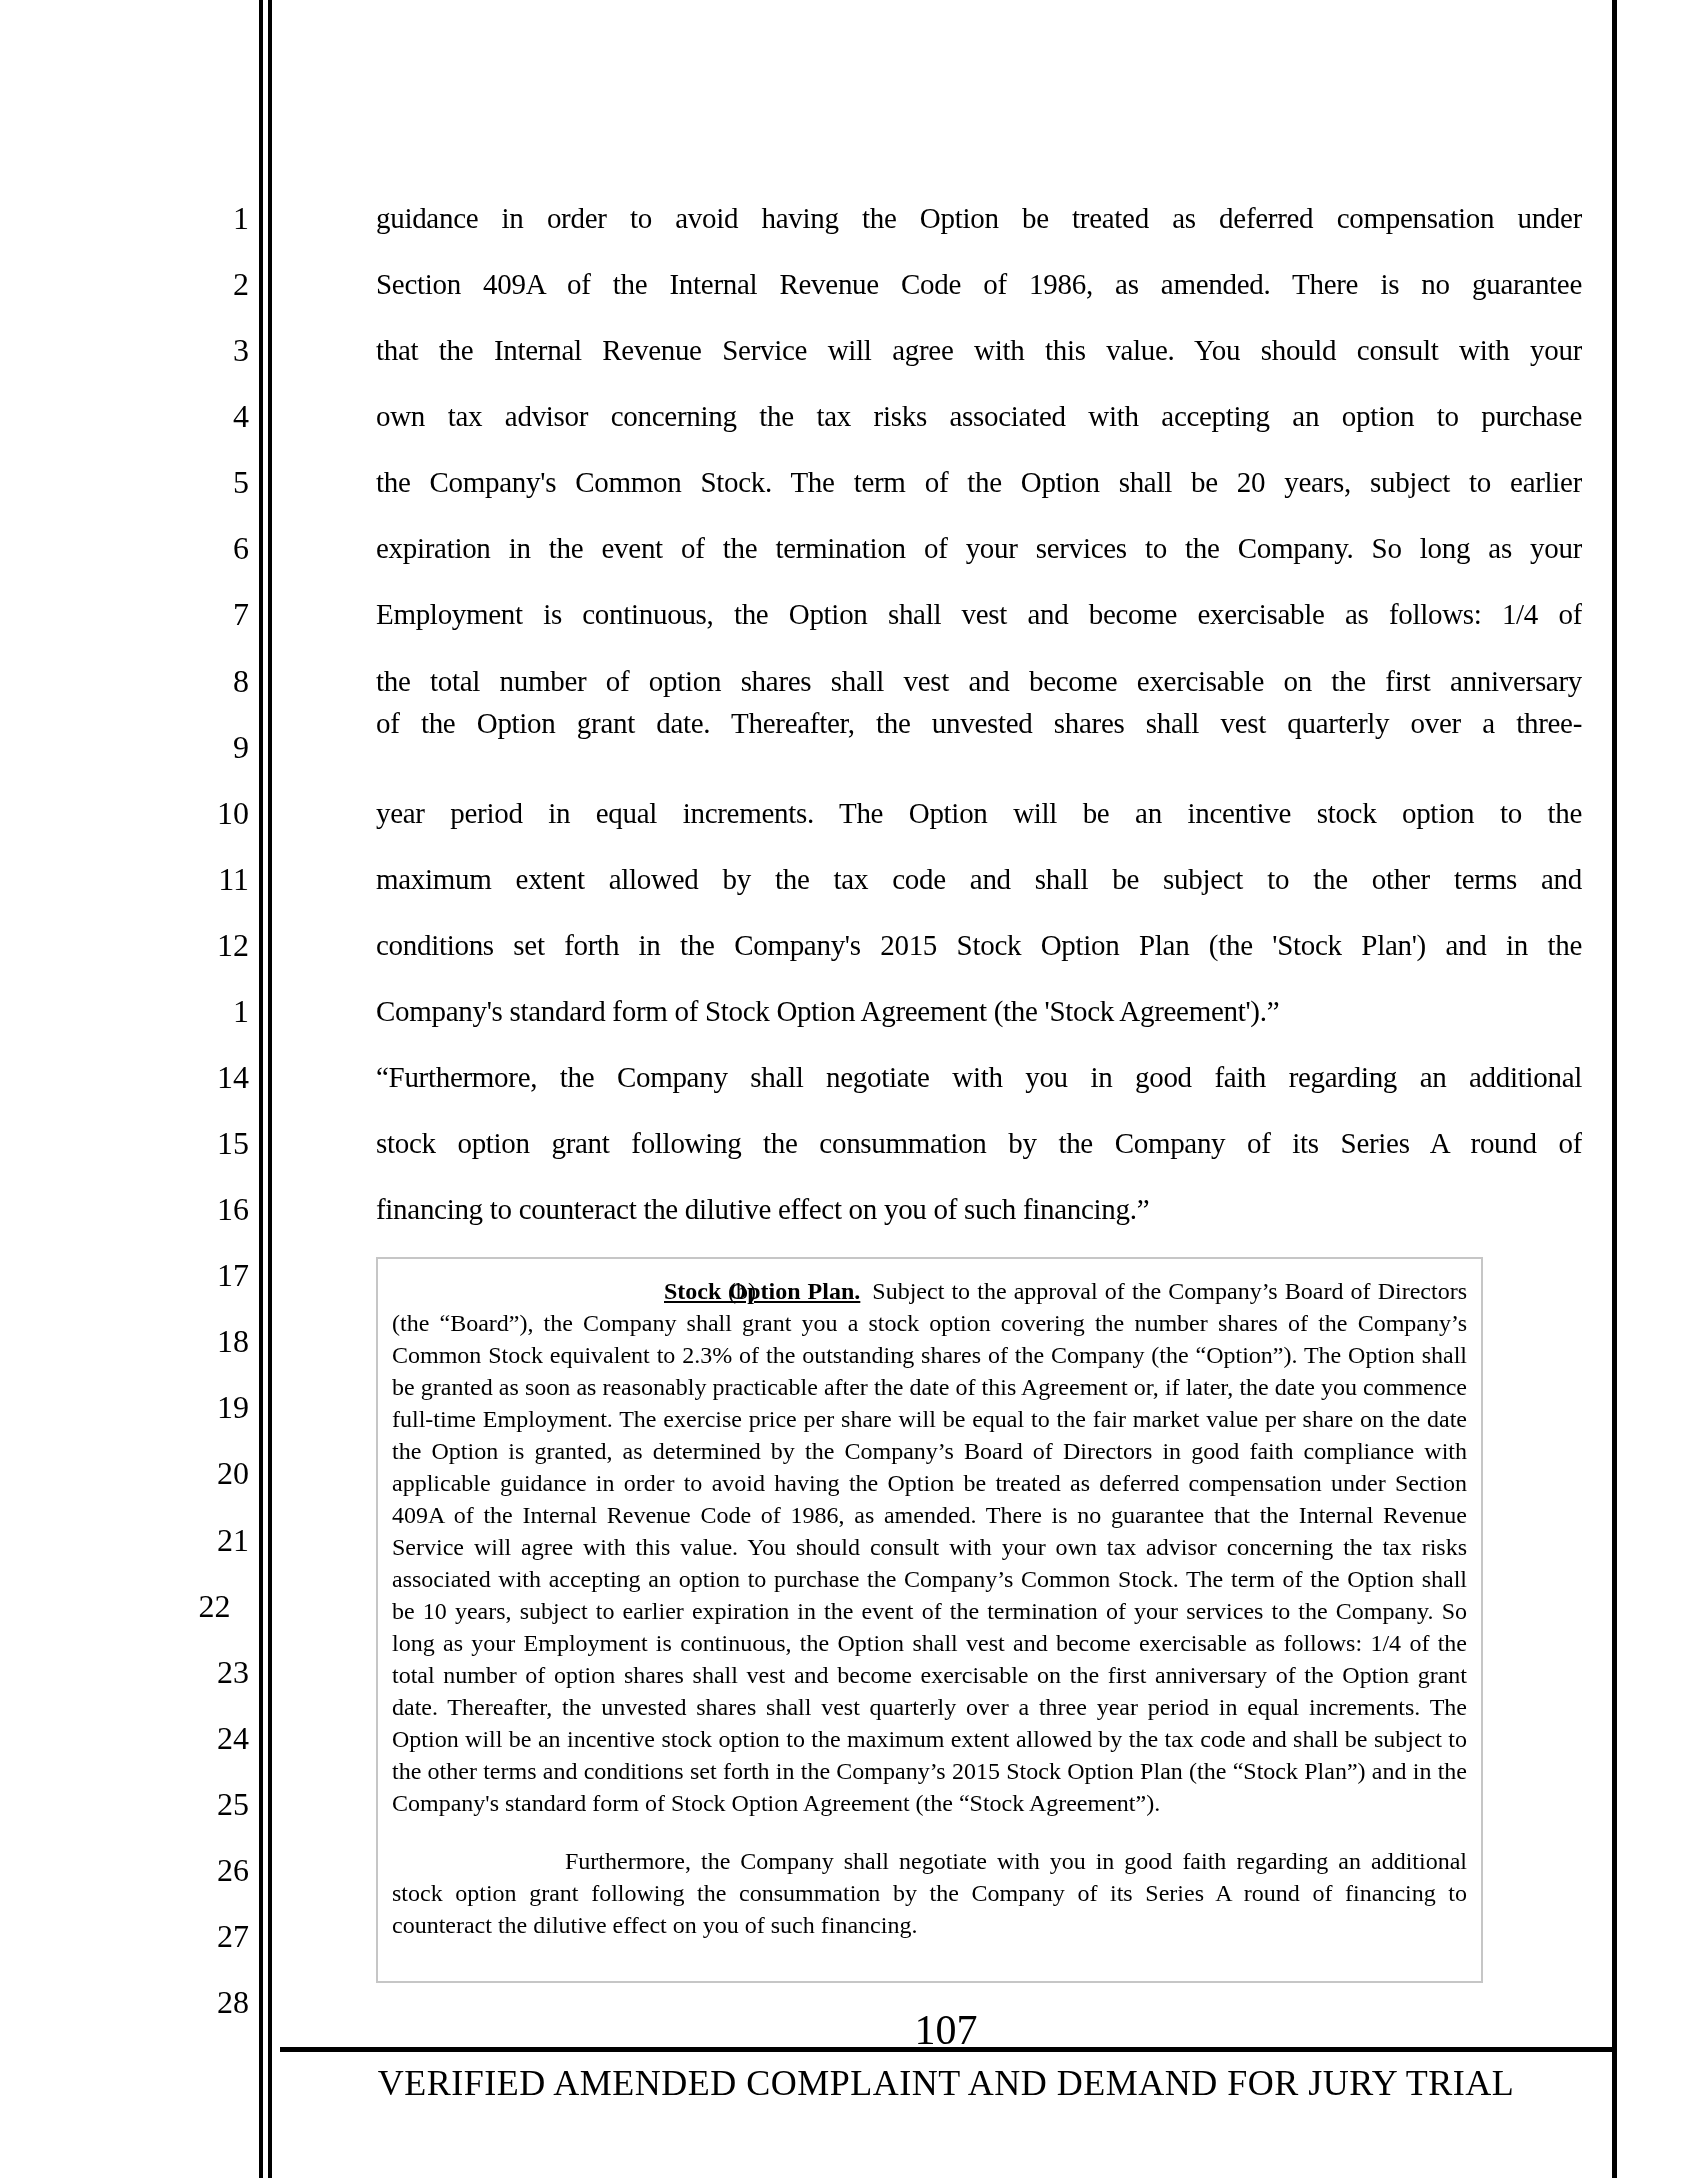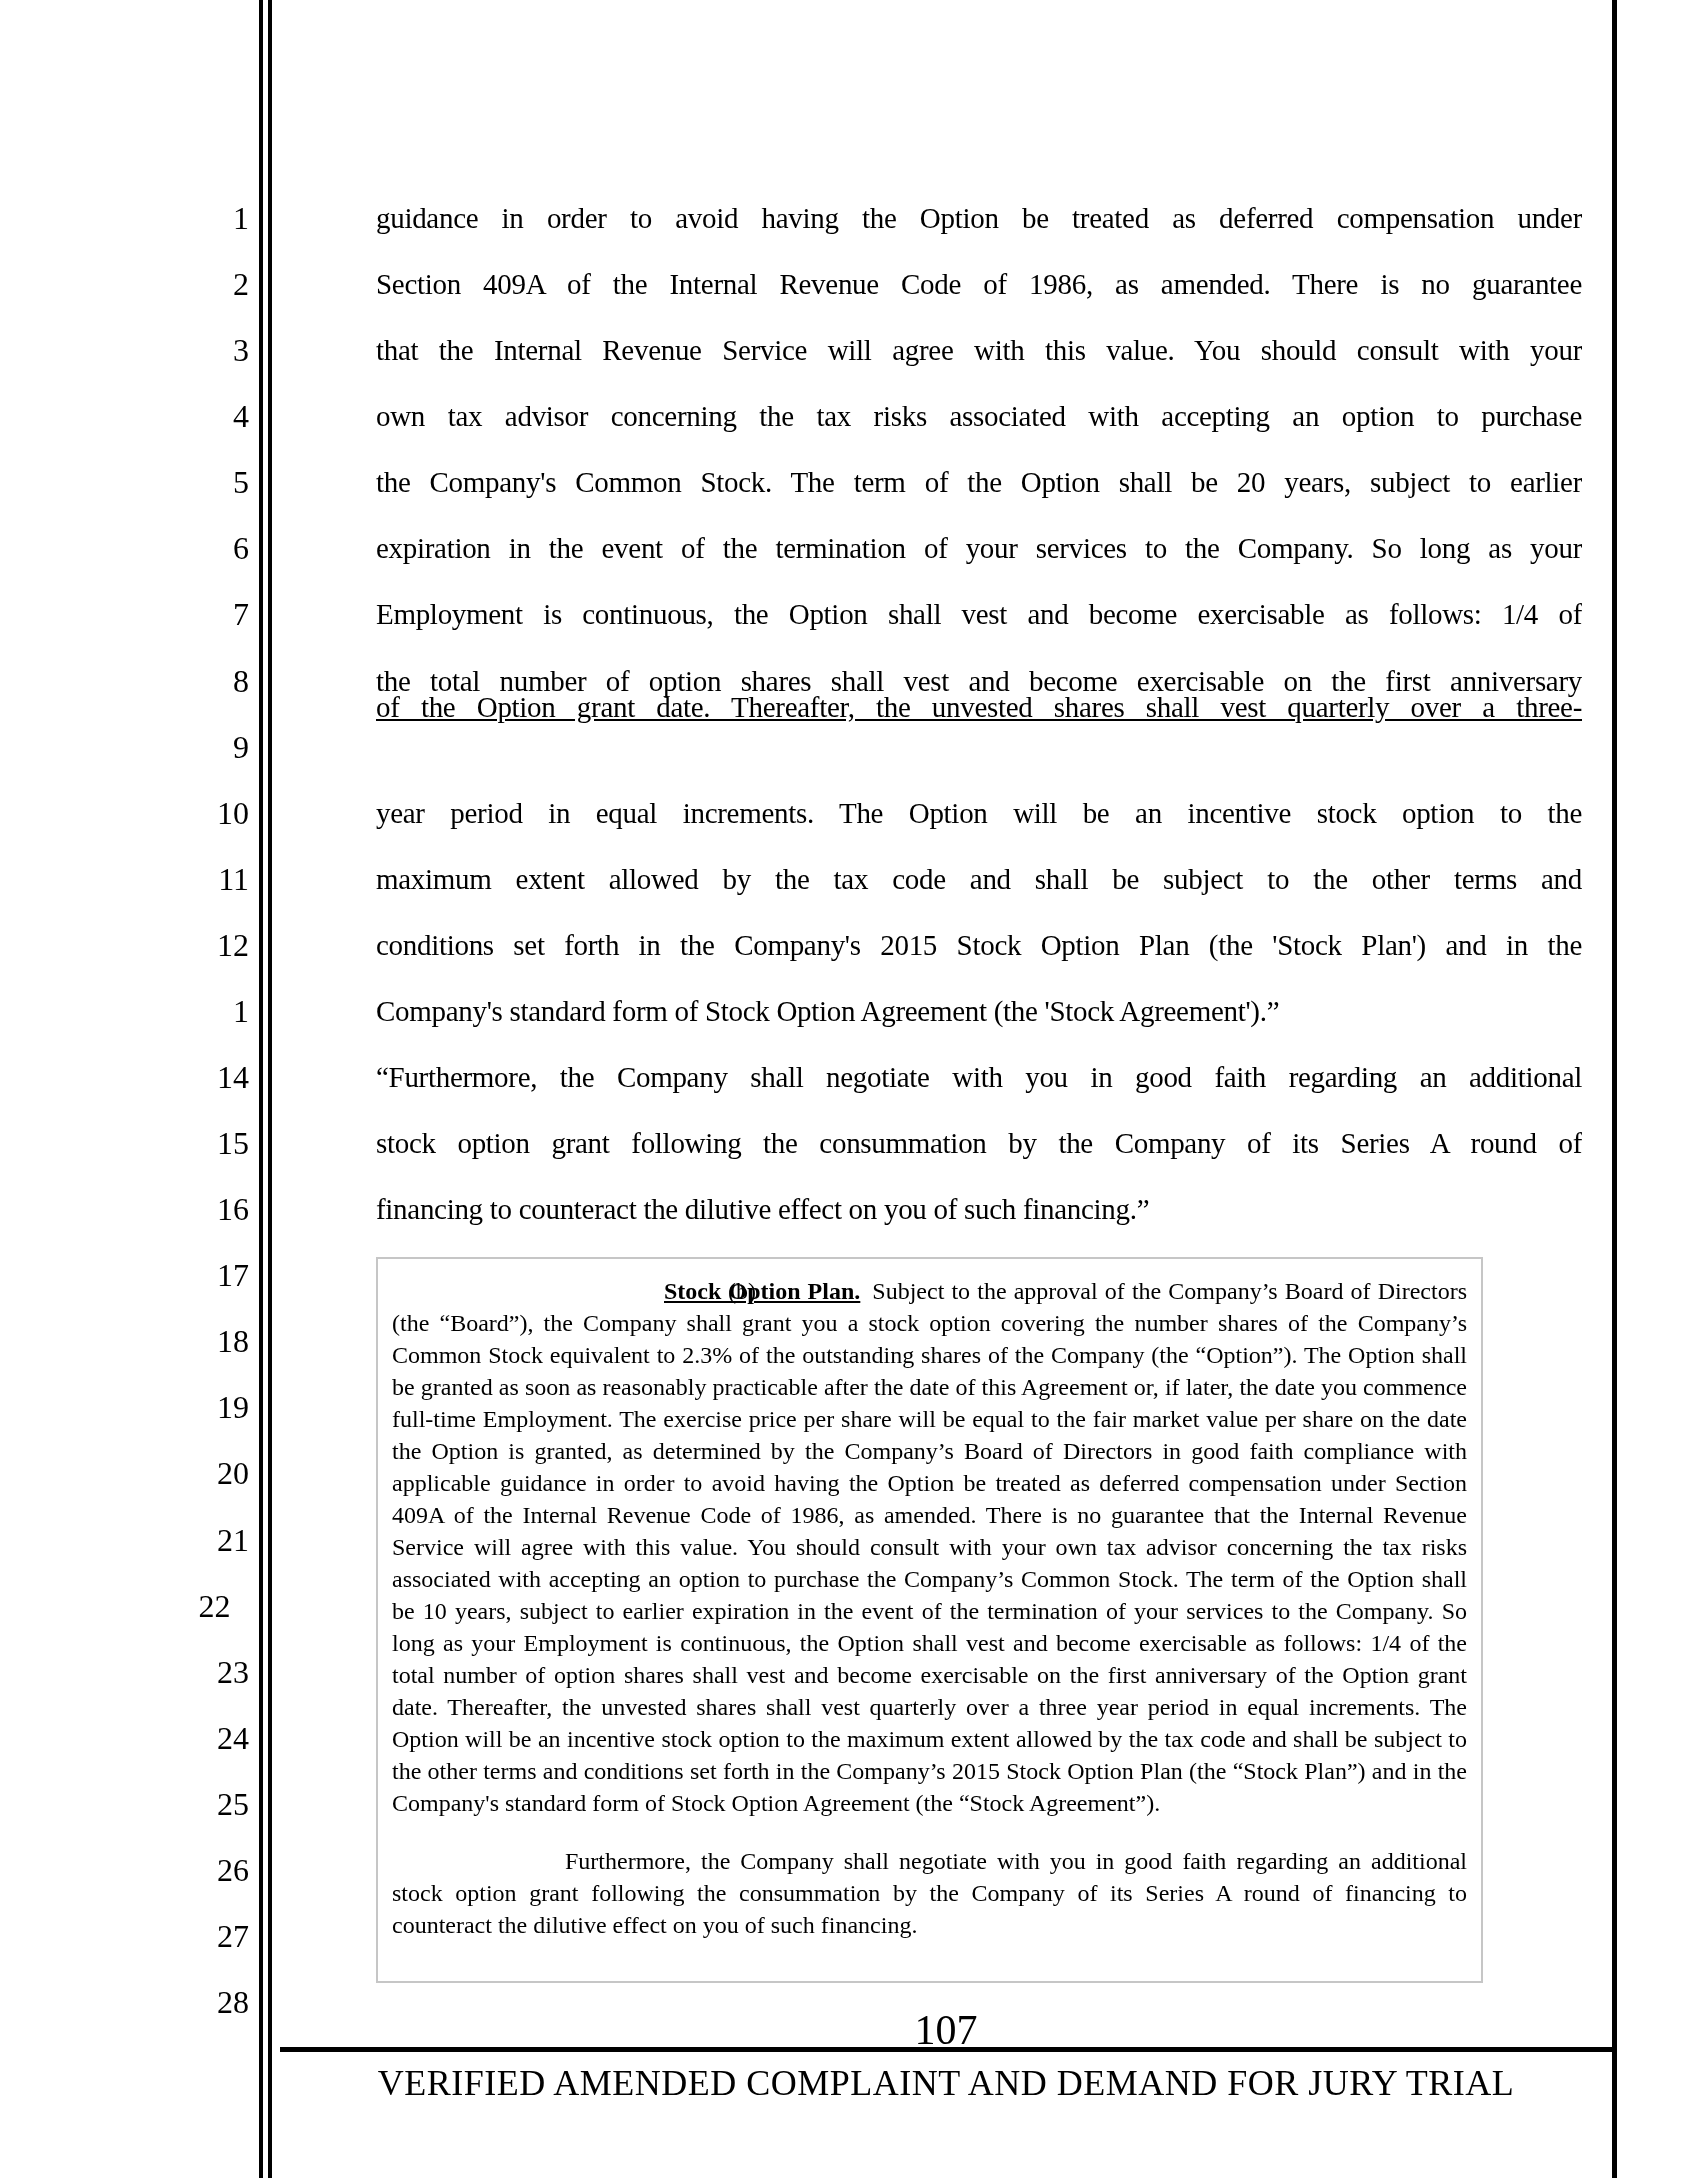--- a/index.html
+++ b/index.html
@@ -83,21 +83,21 @@
 
   <div id="body-lines">
       <div class="bline j" style="top: 195px;"><span>guidance in order to avoid having the Option be treated as deferred compensation under</span></div>
       <div class="bline j" style="top: 261px;"><span>Section 409A of the Internal Revenue Code of 1986, as amended. There is no guarantee</span></div>
       <div class="bline j" style="top: 327px;"><span>that the Internal Revenue Service will agree with this value. You should consult with your</span></div>
       <div class="bline j" style="top: 393px;"><span>own tax advisor concerning the tax risks associated with accepting an option to purchase</span></div>
       <div class="bline j" style="top: 459px;"><span>the Company's Common Stock. The term of the Option shall be 20 years, subject to earlier</span></div>
       <div class="bline j" style="top: 525px;"><span>expiration in the event of the termination of your services to the Company. So long as your</span></div>
       <div class="bline j" style="top: 591px;"><span>Employment is continuous, the Option shall vest and become exercisable as follows: 1/4 of</span></div>
       <div class="bline j" style="top: 658px;"><span>the total number of option shares shall vest and become exercisable on the first anniversary</span></div>
-      <div class="bline j" style="top: 684px; text-decoration: underline;"><span>of the Option grant date. Thereafter, the unvested shares shall vest quarterly over a three-</span></div>
+      <div class="bline j" style="top: 700px;"><span>of the Option grant date. Thereafter, the unvested shares shall vest quarterly over a three-</span></div>
       <div class="bline j" style="top: 790px;"><span>year period in equal increments. The Option will be an incentive stock option to the</span></div>
       <div class="bline j" style="top: 856px;"><span>maximum extent allowed by the tax code and shall be subject to the other terms and</span></div>
       <div class="bline j" style="top: 922px;"><span>conditions set forth in the Company's 2015 Stock Option Plan (the 'Stock Plan') and in the</span></div>
       <div class="bline" style="top: 988px;"><span>Company's standard form of Stock Option Agreement (the 'Stock Agreement').”</span></div>
       <div class="bline j" style="top: 1054px;"><span>“Furthermore, the Company shall negotiate with you in good faith regarding an additional</span></div>
       <div class="bline j" style="top: 1120px;"><span>stock option grant following the consummation by the Company of its Series A round of</span></div>
       <div class="bline" style="top: 1186px;"><span>financing to counteract the dilutive effect on you of such financing.”</span></div>
     </div>
 
   <div class="exhibit">

